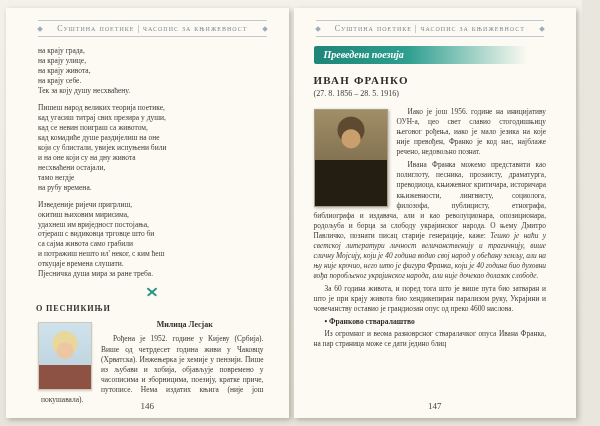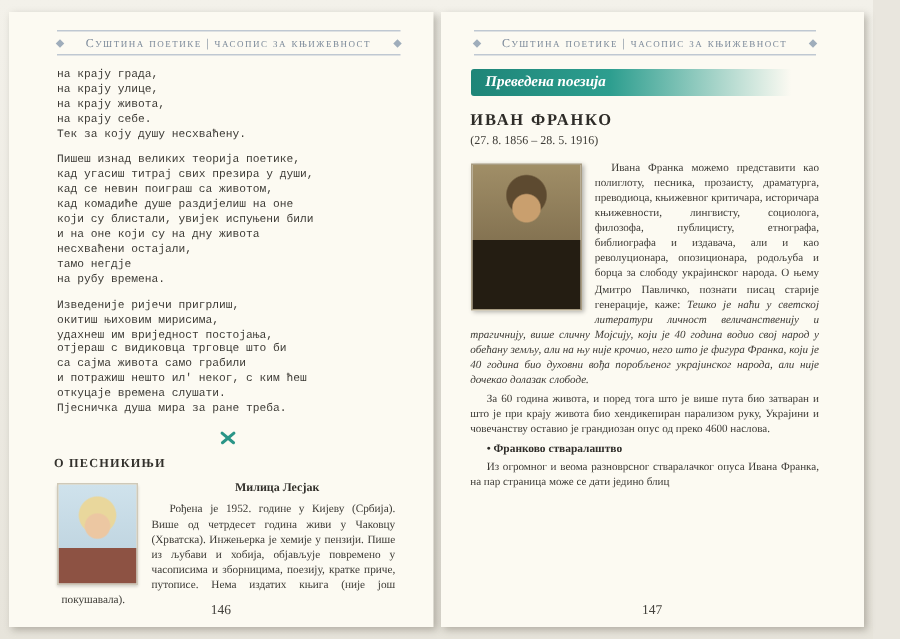--- a/index.html
+++ b/index.html
@@ -22,21 +22,21 @@
   .page-header{
     position:relative;margin:2px 2px 9px 2px;padding:3px 8px;
     border-top:1px solid #bfc8d2;border-bottom:1px solid #bfc8d2;
     text-align:center;font-variant:small-caps;font-size:8px;letter-spacing:1px;
     color:#7c8a9a;white-space:nowrap;
   }
   .diamond{position:absolute;top:50%;width:4px;height:4px;background:#9fadbb;transform:translateY(-50%) rotate(45deg);}
   .diamond-left{left:0;}
   .diamond-right{right:0;}
 
-  .stanza{white-space:pre-line;font-size:7.5px;line-height:1.33;color:#3d3b36;margin:0 0 7px 2px;font-family:Liberation Mono, monospace;}
+  .stanza{white-space:pre-line;font-size:7.5px;line-height:1.33;color:#3d3b36;margin:0 0 7px 2px;}
 
   .x-ornament{position:relative;width:12px;height:12px;margin:0 auto 6px;}
   .x-ornament::before,.x-ornament::after{
     content:"";position:absolute;left:0;top:5px;width:12px;height:1.6px;background:#2a9587;border-radius:1px;
   }
   .x-ornament::before{transform:rotate(40deg);}
   .x-ornament::after{transform:rotate(-40deg);}
 
   .section-heading{font-weight:bold;font-size:8.2px;letter-spacing:.8px;color:#33312c;margin:0 0 7px 0;}
 
@@ -86,21 +86,21 @@
       <span class="diamond diamond-left"></span>
       <span>Суштина поетике | часопис за књижевност</span>
       <span class="diamond diamond-right"></span>
     </div>
 
     <div class="stanza">на крају града,
 на крају улице,
 на крају живота,
 на крају себе.
 Тек за коју душу несхваћену.</div>
-    <div class="stanza">Пишеш изнад великих теорија поетике,
+    <div class="stanza">Пишеш народ великих теорија поетике,
 кад угасиш титрај свих презира у души,
 кад се невин поиграш са животом,
 кад комадиће душе раздијелиш на оне
 који су блистали, увијек испуњени били
 и на оне који су на дну живота
 несхваћени остајали,
 тамо негдје
 на рубу времена.</div>
     <div class="stanza">Изведеније ријечи пригрлиш,
 окитиш њиховим мирисима,
@@ -131,20 +131,21 @@
       <span class="diamond diamond-right"></span>
     </div>
 
     <div class="banner">Преведена поезија</div>
 
     <div class="author-name">ИВАН ФРАНКО</div>
     <div class="author-dates">(27. 8. 1856 – 28. 5. 1916)</div>
 
     <div class="portrait"></div>
 
+    <p class="body-para">Иако је још 1956. године на иницијативу ОУН-а, цео свет славио стогодишњицу његовог рођења, иако је мало језика на које није превођен, Франко је код нас, најблаже речено, недовољно познат.</p>
     <p class="body-para"><span>Ивана Франка можемо представити као полиглоту, песника, прозаисту, драматурга, преводиоца, књижевног критичара, историчара књижевности, лингвисту, социолога, филозофа, публицисту, етнографа, библиографа и издавача, али и као револуционара, опозиционара, родољуба и борца за слободу украјинског народа. О њему Дмитро Павличко, познати писац старије генерације, каже: </span><span class="italic">Тешко је наћи у светској литератури личност величанственију и трагичнију, више сличну Мојсију, који је 40 година водио свој народ у обећану земљу, али на њу није крочио, него што је фигура Франка, који је 40 година био духовни вођа поробљеног украјинског народа, али није дочекао долазак слободе.</span></p>
     <p class="body-para">За 60 година живота, и поред тога што је више пута био затваран и што је при крају живота био хендикепиран парализом руку, Украјини и човечанству оставио је грандиозан опус од преко 4600 наслова.</p>
 
     <div class="bullet-heading">• Франково стваралаштво</div>
 
     <p class="body-para">Из огромног и веома разноврсног стваралачког опуса Ивана Франка, на пар страница може се дати једино блиц</p>
 
     <div class="page-number">147</div>
   </div>
 

